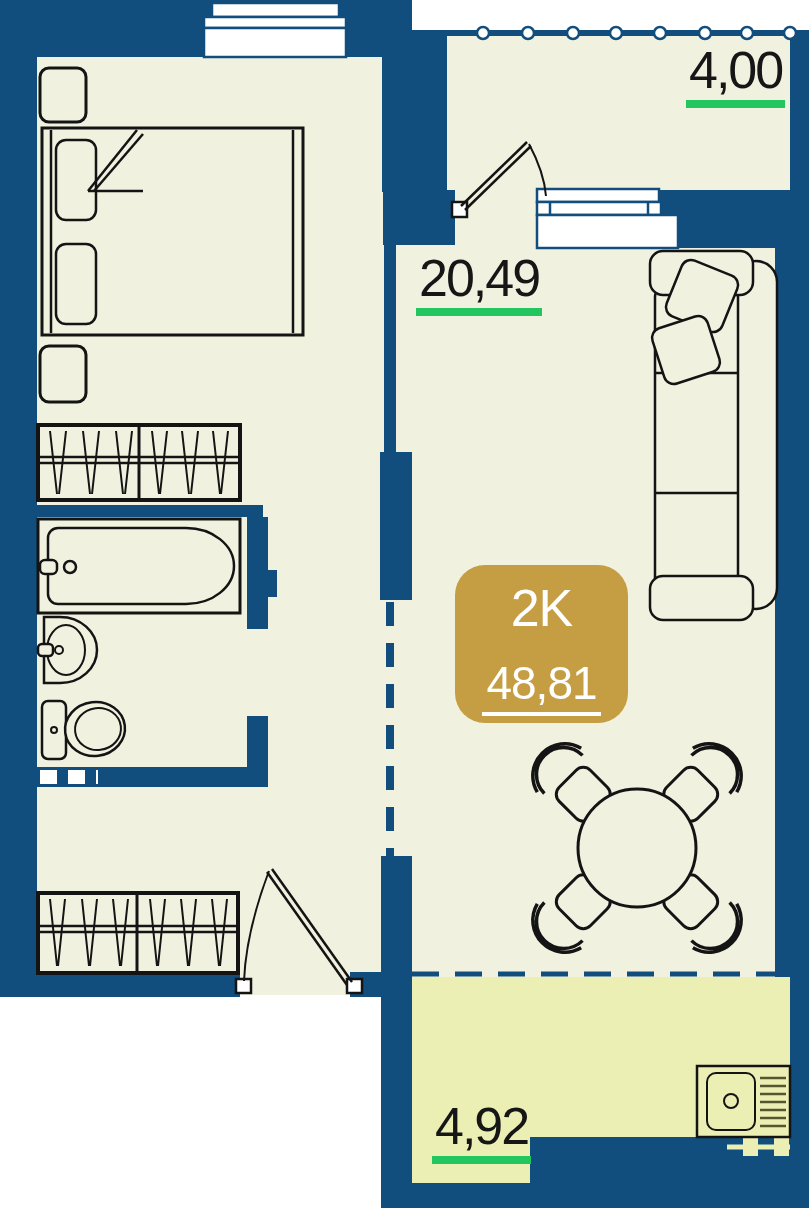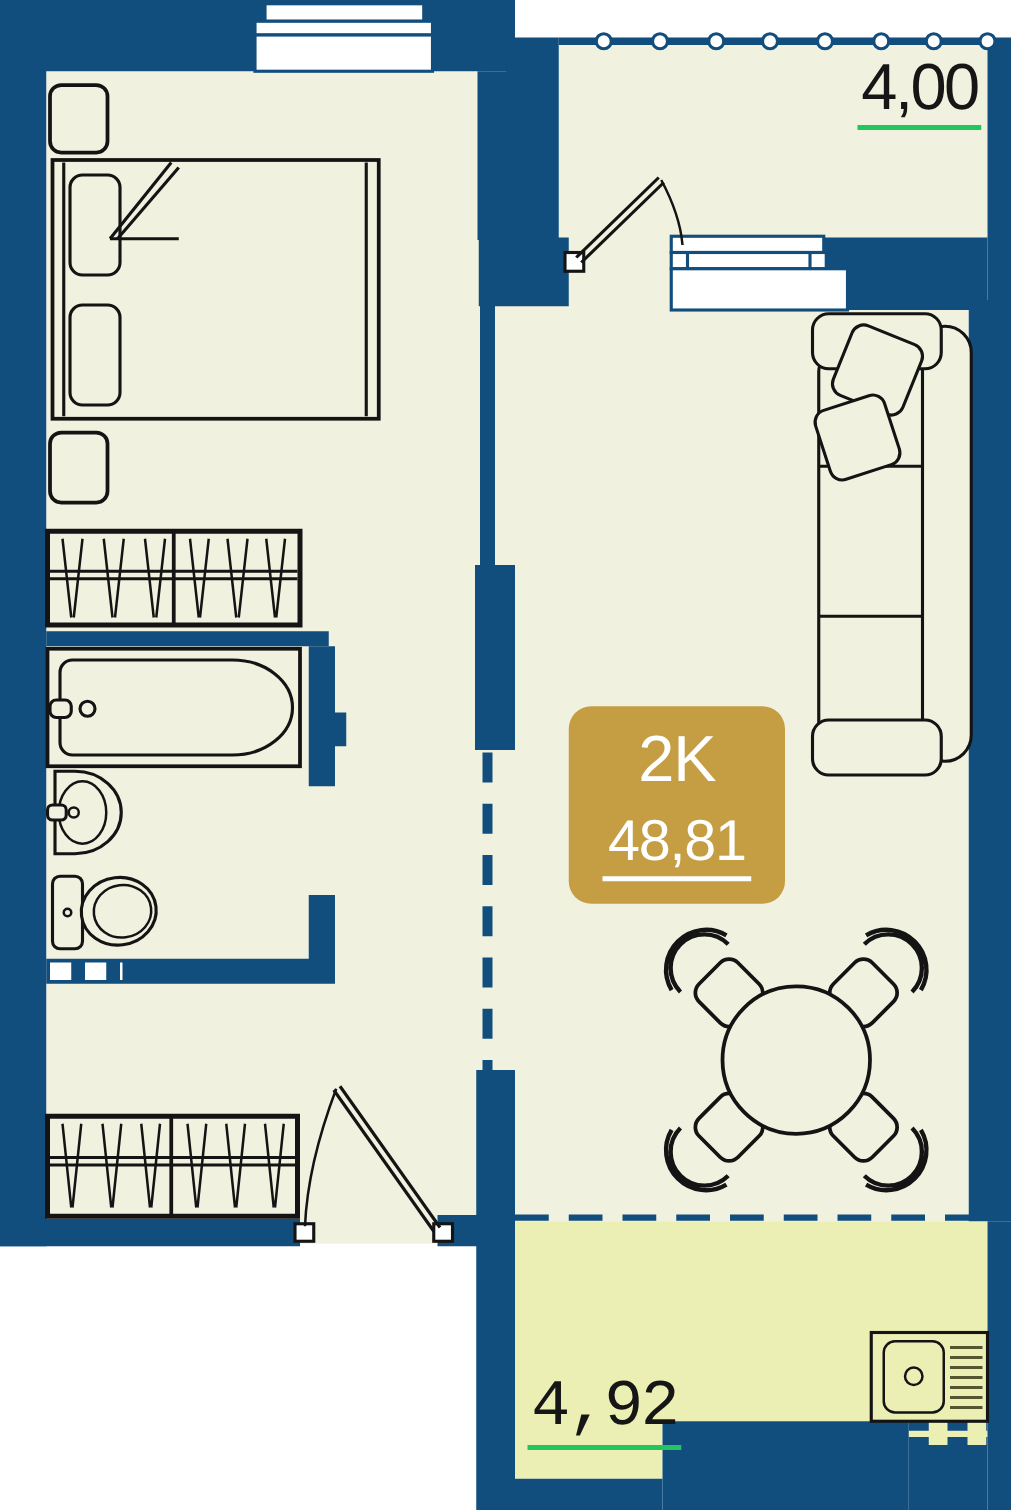--- a/index.html
+++ b/index.html
@@ -14,41 +14,41 @@
   .room-label{
     position:absolute;
     color:#161616;
     font-size:52px;
     letter-spacing:-2px;
     line-height:1;
     white-space:nowrap;
   }
   .room-label span{
     display:inline-block;
-    border-bottom:4px solid #22c55e;
+    border-bottom:8px solid #22c55e;
     padding:0 3px 4px 3px;
   }
   .unit-badge{
     position:absolute;
     left:455px;top:565px;
     width:173px;height:158px;
     background:#C59D42;
-    border-radius:18px;
+    border-radius:30px;
     color:#ffffff;
     text-align:center;
   }
   .unit-badge .type{
     margin-top:16px;
     font-size:52px;
     letter-spacing:-1px;
     line-height:1.05;
   }
   .unit-badge .area{
     display:inline-block;
-    margin-top:12px;
+    margin-top:23px;
     font-size:46px;
     letter-spacing:-1px;
     line-height:1.05;
     border-bottom:4px solid #ffffff;
     padding:0 4px 5px 4px;
   }
 </style>
 </head>
 <body>
 
@@ -227,20 +227,21 @@
 
     <g fill="#ECEFB4" stroke="#141414">
       <rect x="697" y="1066" width="93" height="71" stroke-width="2.5"></rect>
       <rect x="707" y="1073" width="48" height="57" rx="9" stroke-width="2"></rect>
       <circle cx="731" cy="1101" r="7" stroke-width="2" fill="none"></circle>
       <path stroke="#55552f" stroke-width="2.5" fill="none" d="M760,1078 h26 M760,1086 h26 M760,1094 h26 M760,1102 h26 M760,1110 h26 M760,1118 h26 M760,1126 h26"></path>
     </g>
   </svg>
 
   <div class="room-label" style="left:686px;top:44px;"><span>4,00</span></div>
-  <div class="room-label" style="left:422px;top:1100px;font-family:Liberation Mono, monospace;"><span>4,92</span></div>
+  <div class="room-label" style="left:416px;top:252px;"><span>20,49</span></div>
+  <div class="room-label" style="left:432px;top:1100px;"><span>4,92</span></div>
 
   <div class="unit-badge">
     <div class="type">2K</div>
     <div><span class="area">48,81</span></div>
   </div>
 
 </div>
 
 </body></html>

